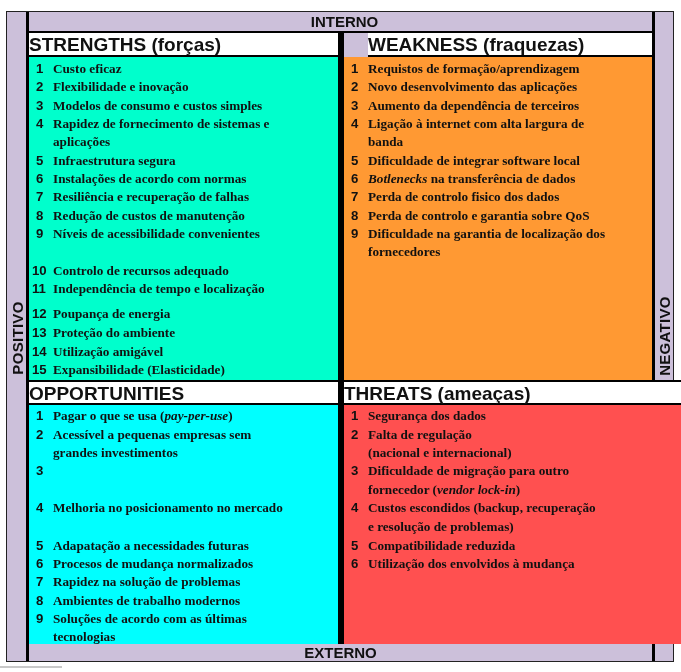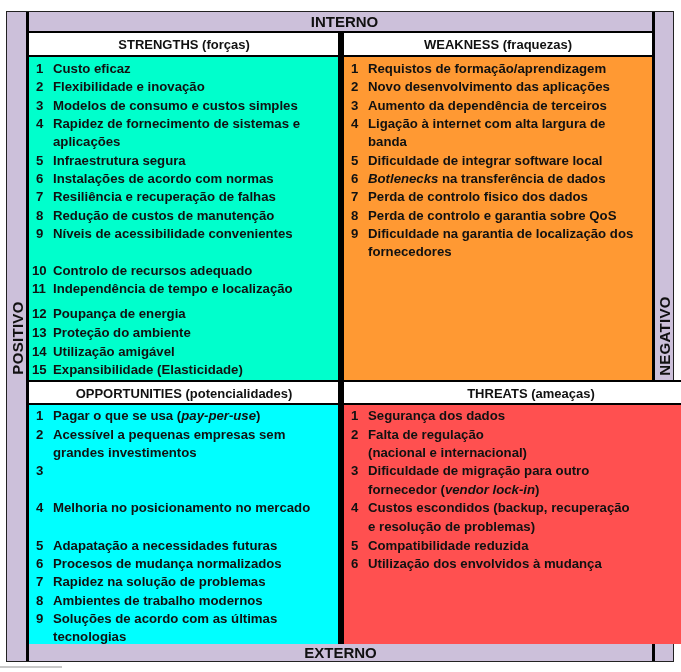--- a/index.html
+++ b/index.html
@@ -13,37 +13,37 @@
     .vlabel { position: absolute; left: 50%; white-space: nowrap; font-weight: bold;
               font-size: 15px; letter-spacing: 0.3px; transform-origin: center center; }
     .vlabel.pos { top: 326px; transform: translate(-50%, -50%) rotate(-90deg); }
     .vlabel.neg { top: 324px; transform: translate(-50%, -50%) rotate(-90deg); }
     .band { position: absolute; left: 22px; right: 21px; background: #ccc0da;
             text-align: center; font-weight: bold; font-size: 15px; }
     .band.top { top: 0; height: 19px; line-height: 20px; border-bottom: 2px solid #000; padding-left: 8px; }
     .band.bottom { bottom: 0; height: 17px; line-height: 18px; border-top: 2px solid #000; margin-top: 28px; }
     .quad { position: absolute; box-sizing: border-box; }
     .q-s { left: 22px; top: 21px; width: 310px; height: 347px; }
-    .q-w { left: 337px; top: 21px; width: 308px; height: 347px; }
+    .q-w { left: 337px; top: 21px; width: 308px; height: 347px; padding-left: 24px; }
     .q-o { left: 22px; top: 368px; width: 310px; height: 264px; }
     .q-t { left: 337px; top: 368px; width: 374px; height: 264px; }
     .divider { position: absolute; left: 331px; width: 6px; top: 21px; height: 611px; background: #000; }
-    .qhead { height: 22px; line-height: 23px; background: #fff; text-align: center;
-             font-weight: bold; font-size: 13px; border-bottom: 2px solid #000; }
+    .qhead { height: 22px; line-height: 23px; background: #fff; text-align: left;
+             font-weight: bold; font-size: 19px; border-bottom: 2px solid #000; }
     .q-o .qhead, .q-t .qhead { border-top: 2px solid #000; height: 21px; }
     .qbody { position: absolute; left: 0; right: 0; bottom: 0; }
     .q-s .qbody { top: 24px; background: #00ffcc; }
     .q-w .qbody { top: 24px; background: #ff9933; }
     .q-o .qbody { top: 25px; background: #00ffff; }
     .q-t .qbody { top: 25px; background: #ff5050; }
     .line { position: absolute; left: 0; right: 0; height: 18px; line-height: 18px;
             font-weight: bold; font-size: 13.2px; white-space: nowrap; }
     .num { position: absolute; left: 7px; }
     .num.two { left: 3px; }
-    .txt { position: absolute; left: 24px; }
+    .txt { position: absolute; left: 24px; font-family: Liberation Serif, serif; }
     .q-w .num, .q-t .num { left: 7px; }
     .q-w .txt, .q-t .txt { left: 24px; }
     i { font-style: italic; }
     .gray-bar { position: absolute; left: 0; top: 666px; width: 62px; height: 2px; background: #c8c8c8; }
   </style>
 </head>
 <body>
 
 <div class="frame">
   <div class="side left">

